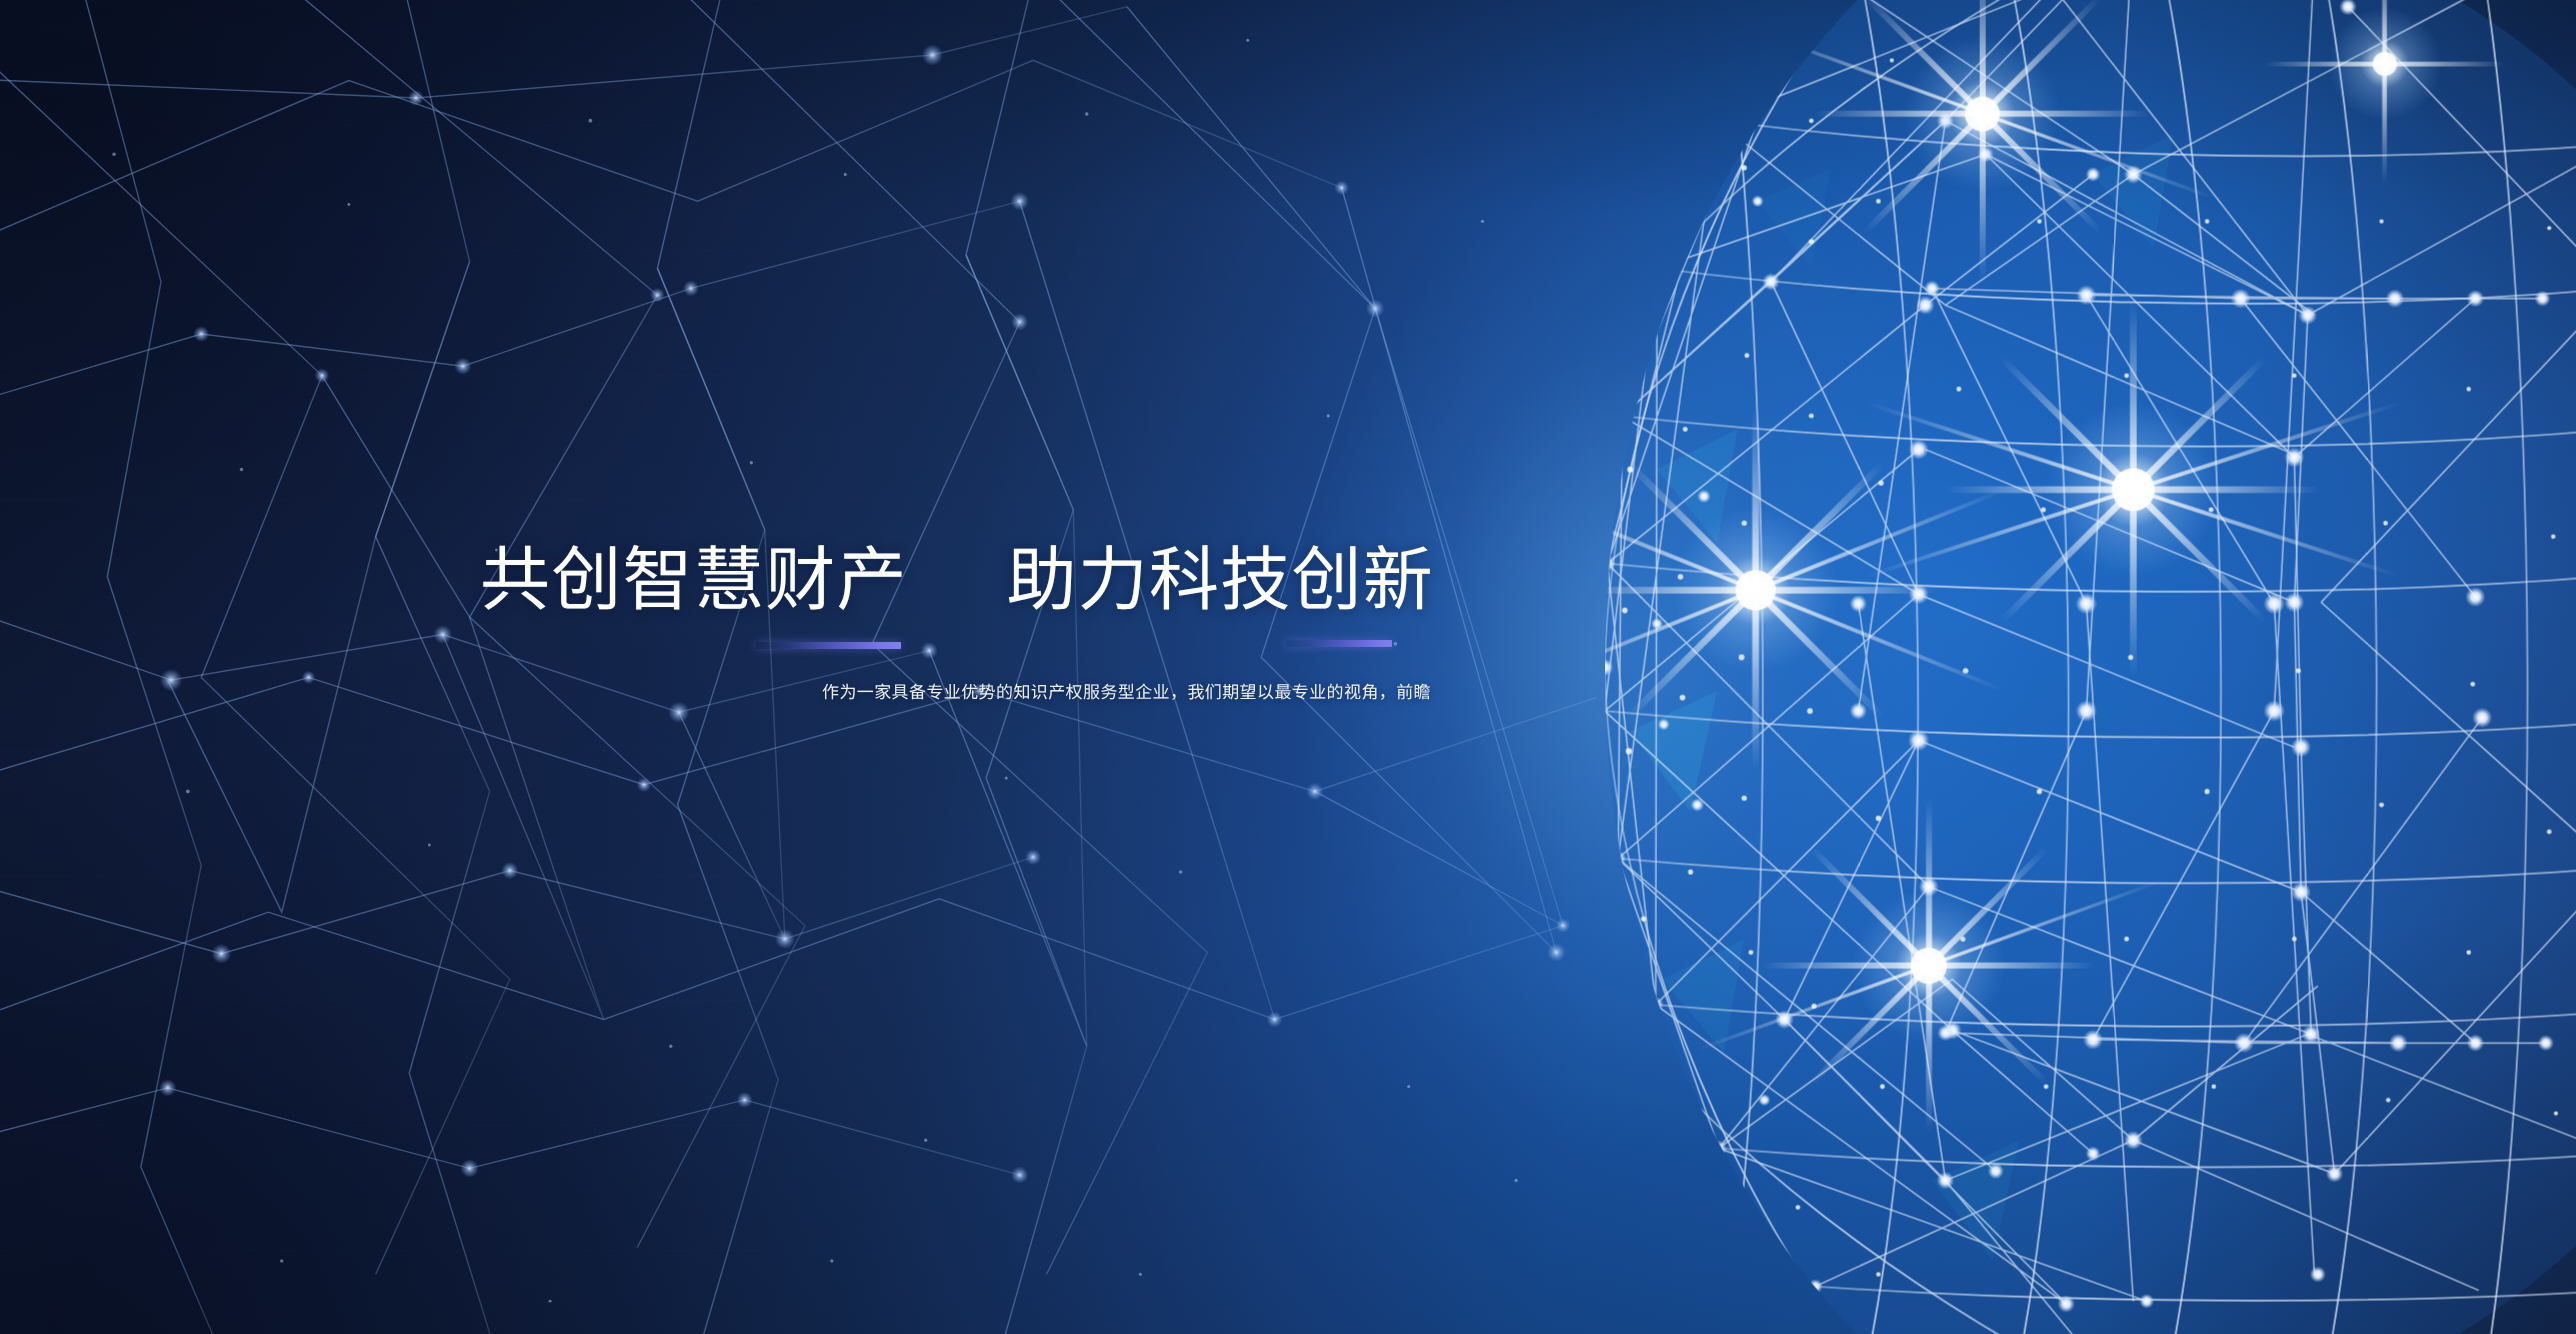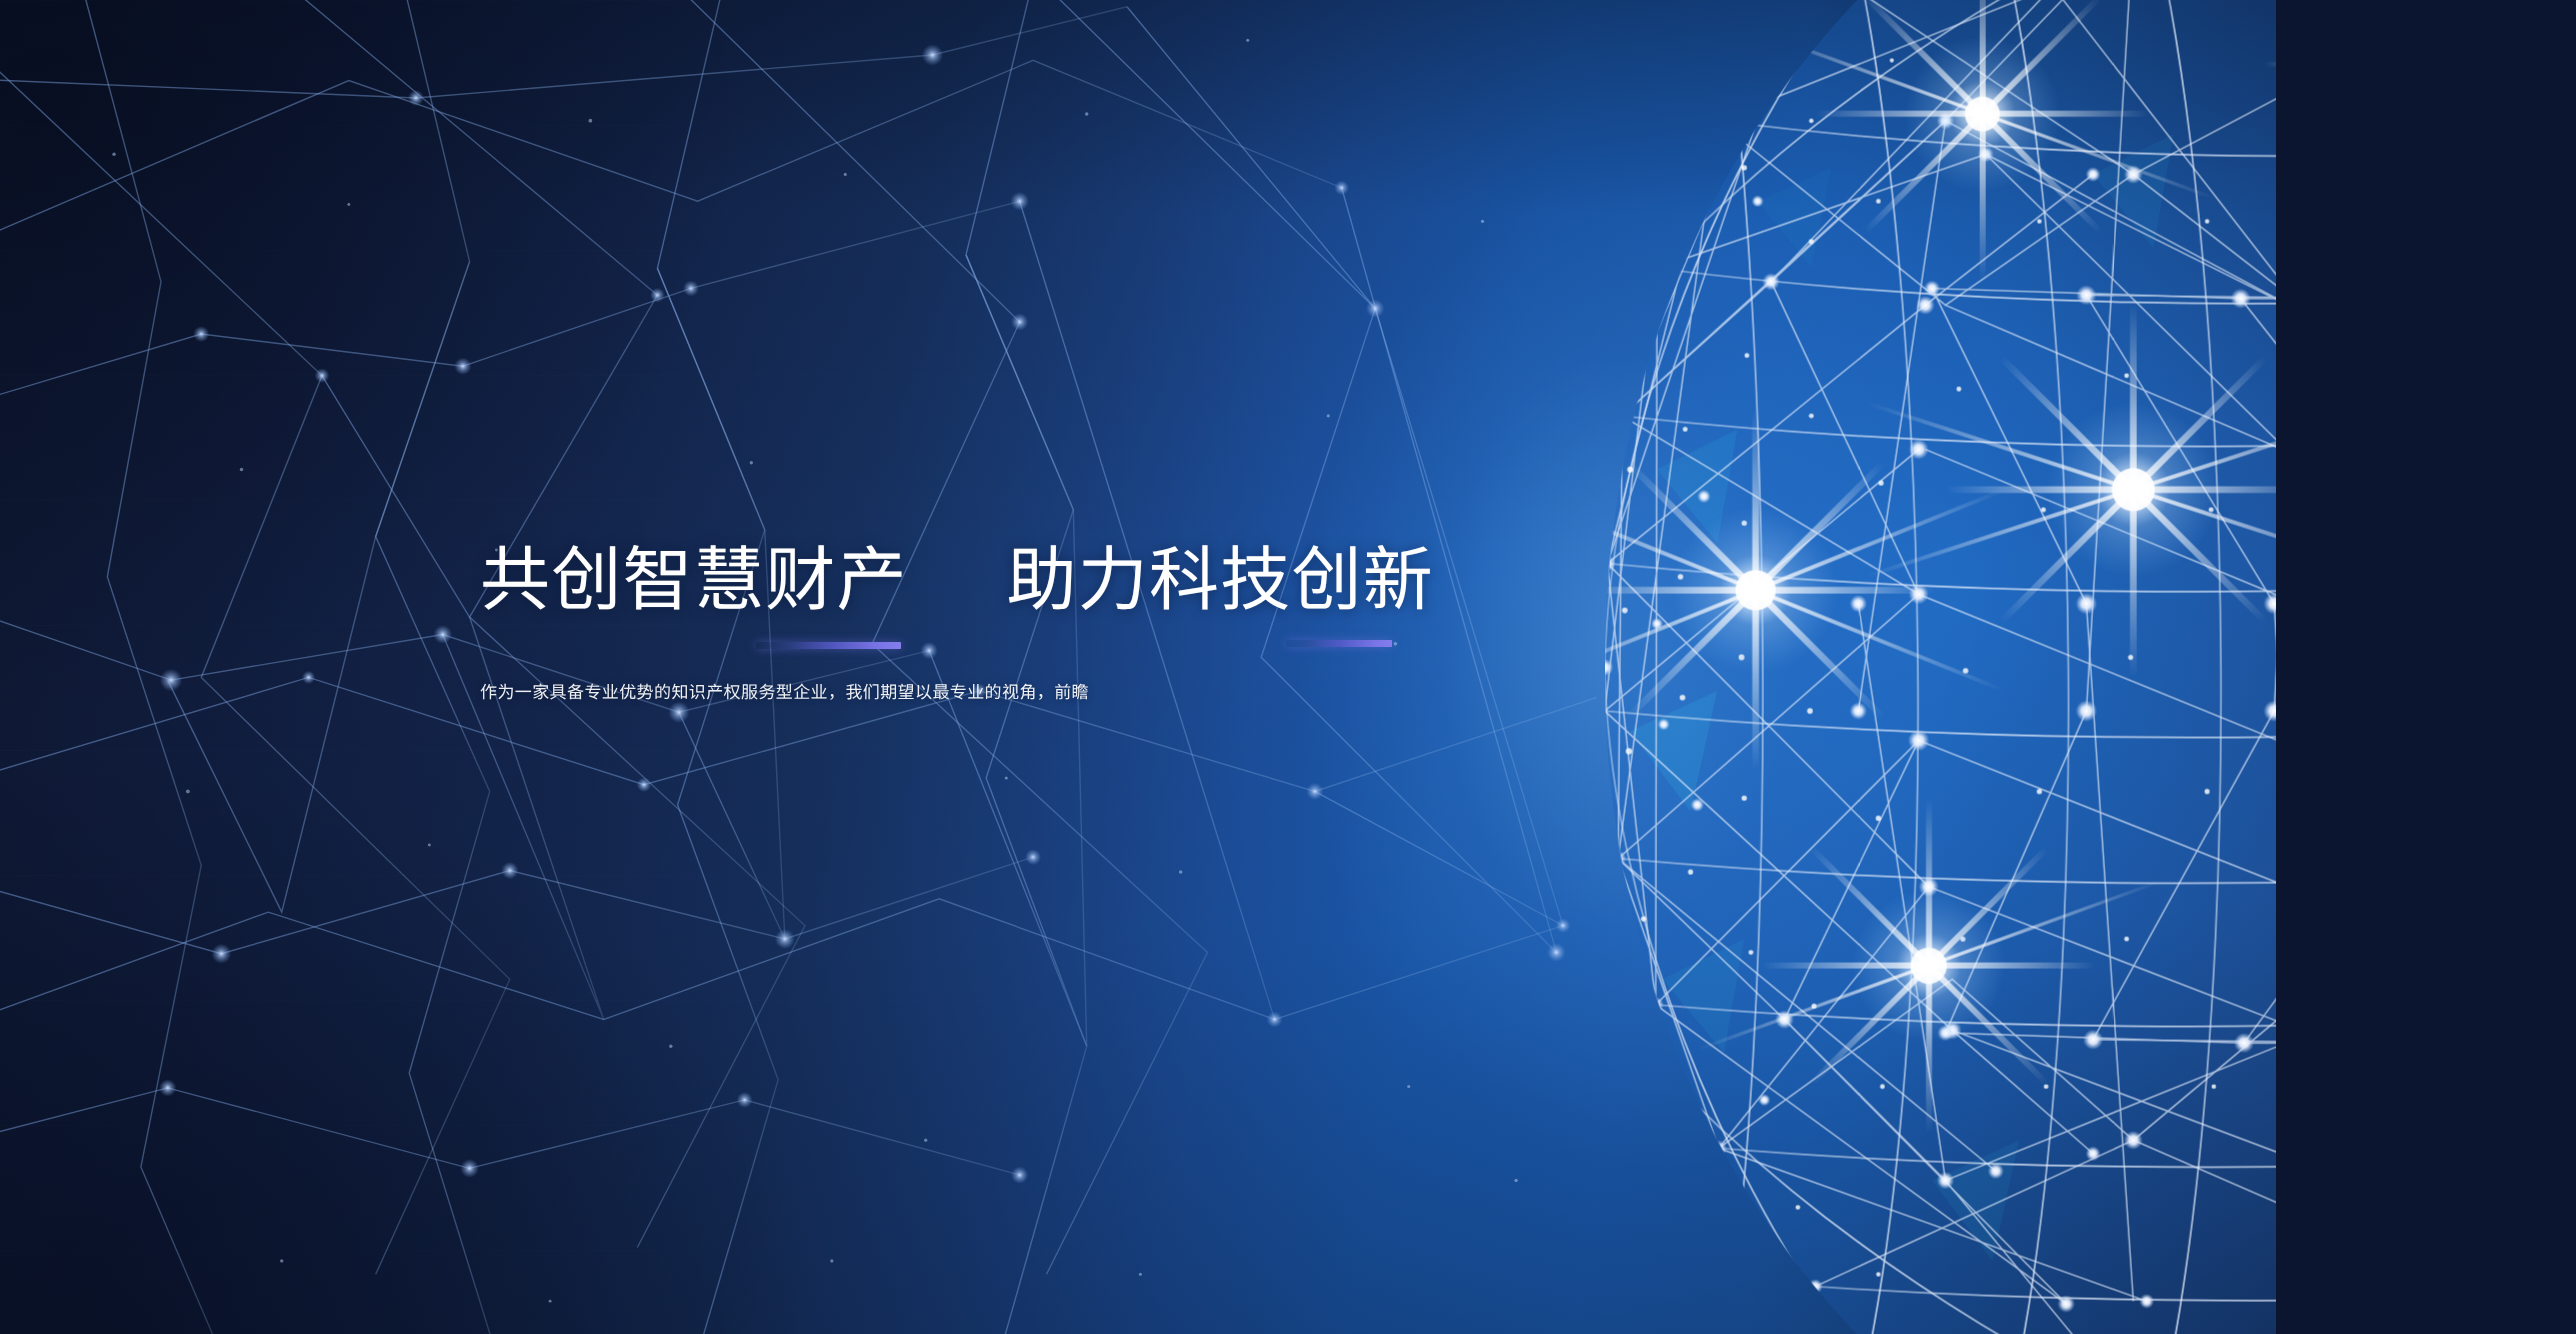--- a/index.html
+++ b/index.html
@@ -1,21 +1,21 @@
 <!DOCTYPE html>
 <html lang="zh-CN" style="font-size:10.7px"><head>
 <meta charset="utf-8">
 <title>Banner</title>
 <style>
   html,body{margin:0;padding:0;background:#0b1530;}
   *{box-sizing:border-box;}
 
   #stage{
     position:relative;
-    width:2276px;
+    width:2576px;
     height:1334px;
     overflow:hidden;
     font-family:"DejaVu Sans","Liberation Sans",sans-serif;
     background:#101d3e;
   }
 
   
   .layer{position:absolute;inset:0;}
 
   
@@ -104,20 +104,21 @@
   #rule-2{left:806px;top:95px;width:106px;}
 
   .body{
     margin-top:55px;
     color:rgba(255,255,255,.93);
     font-size:17px;
     line-height:44px;
     letter-spacing:0.4px;
     width:951px;
     text-shadow:0 0.7px 6.7px rgba(6,18,48,.55);
+    text-align:right;
   }
   .body .ln{display:block;white-space:nowrap;}
 </style>
 </head>
 <body>
 
 <div id="stage">
 
   <div class="layer bg-base"></div>
   <div class="layer bg-vshade"></div>

